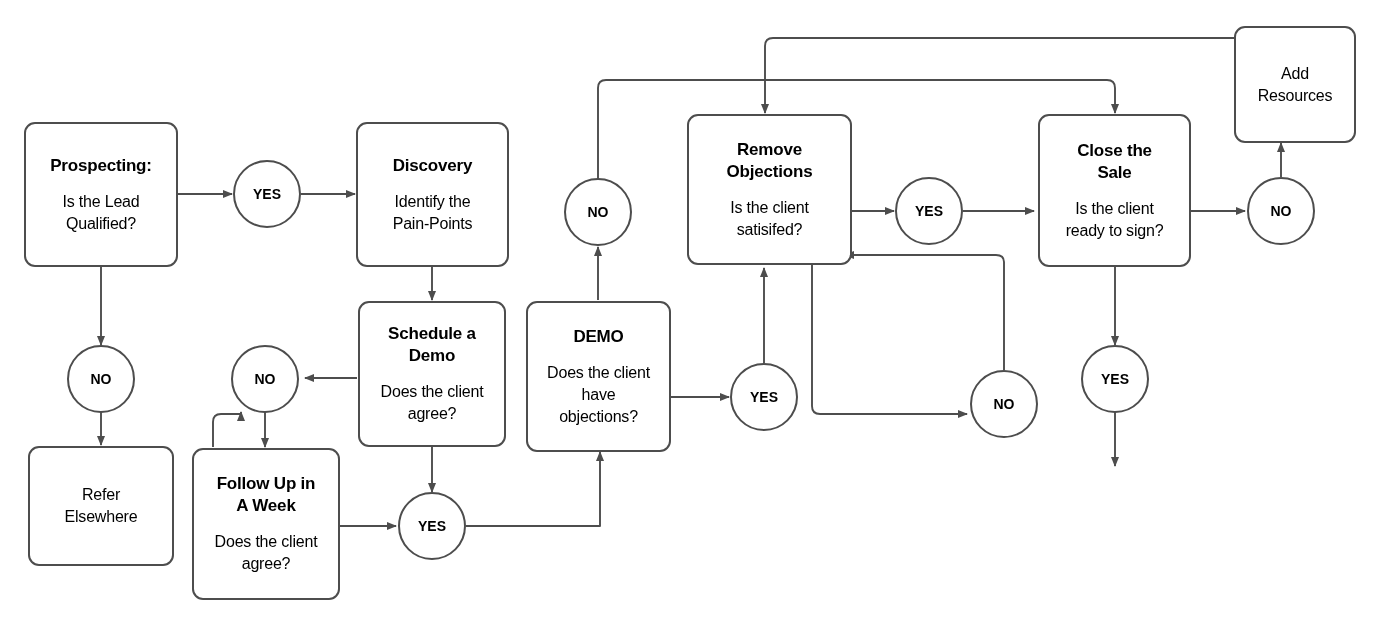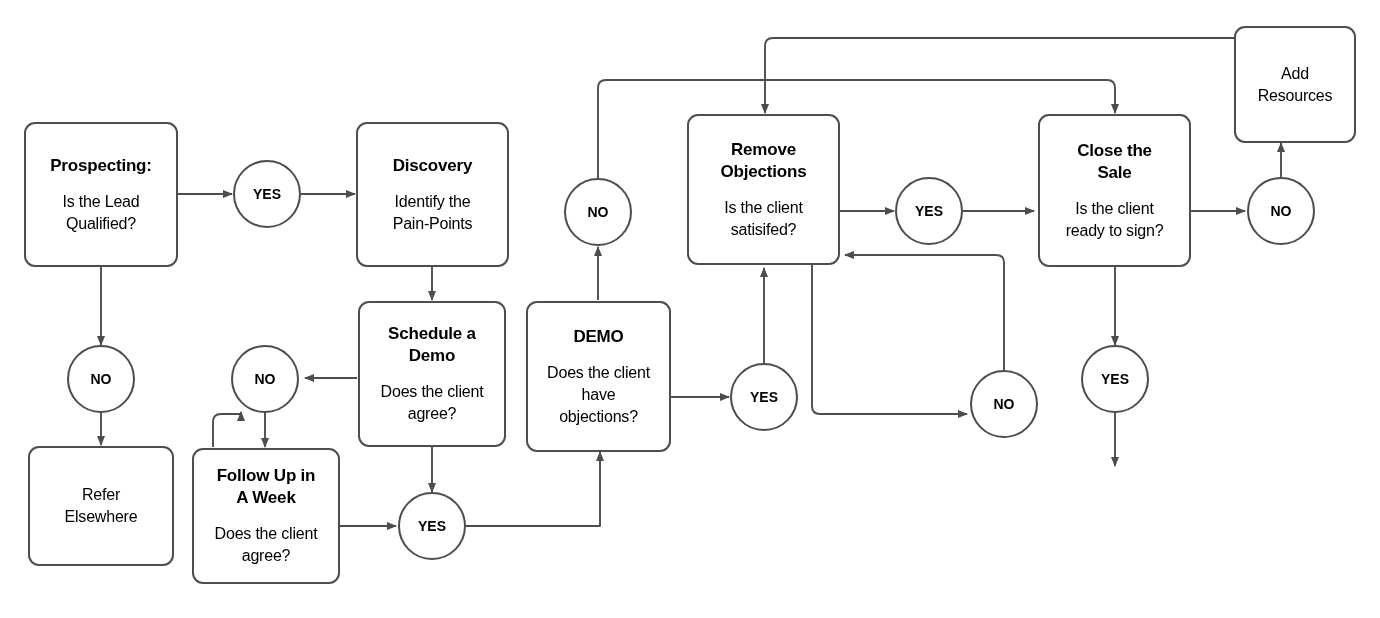--- a/index.html
+++ b/index.html
@@ -164,21 +164,21 @@
     <div class="node-title">Demo</div>
     <div class="gap"></div>
     <div class="node-sub">Does the client</div>
     <div class="node-sub">agree?</div>
   </div>
 
   <div class="node-circle" style="left:231px; top:345px; width:68px; height:68px;">
     <span>NO</span>
   </div>
 
-  <div class="node-box" style="left:192px; top:448px; width:148px; height:136px;">
+  <div class="node-box" style="left:192px; top:448px; width:148px; height:152px;">
     <div class="node-title">Follow Up in</div>
     <div class="node-title">A Week</div>
     <div class="gap"></div>
     <div class="node-sub">Does the client</div>
     <div class="node-sub">agree?</div>
   </div>
 
   <div class="node-circle" style="left:398px; top:492px; width:68px; height:68px;">
     <span>YES</span>
   </div>
@@ -192,21 +192,21 @@
   </div>
 
   <div class="node-circle" style="left:564px; top:178px; width:68px; height:68px;">
     <span>NO</span>
   </div>
 
   <div class="node-circle" style="left:730px; top:363px; width:68px; height:68px;">
     <span>YES</span>
   </div>
 
-  <div class="node-box" style="left:687px; top:114px; width:153px; height:151px;">
+  <div class="node-box" style="left:687px; top:114px; width:165px; height:151px;">
     <div class="node-title">Remove</div>
     <div class="node-title">Objections</div>
     <div class="gap"></div>
     <div class="node-sub">Is the client</div>
     <div class="node-sub">satisifed?</div>
   </div>
 
   <div class="node-circle" style="left:895px; top:177px; width:68px; height:68px;">
     <span>YES</span>
   </div>

